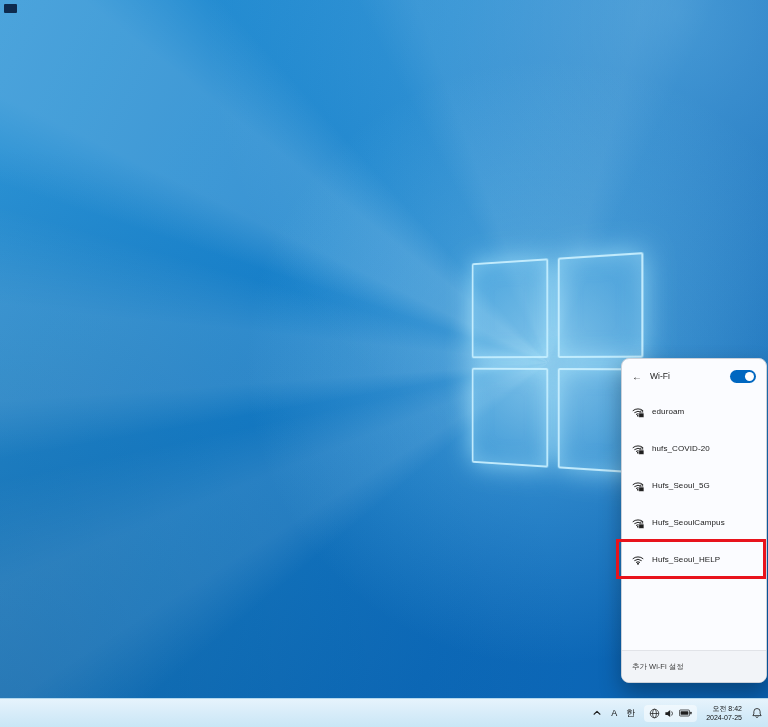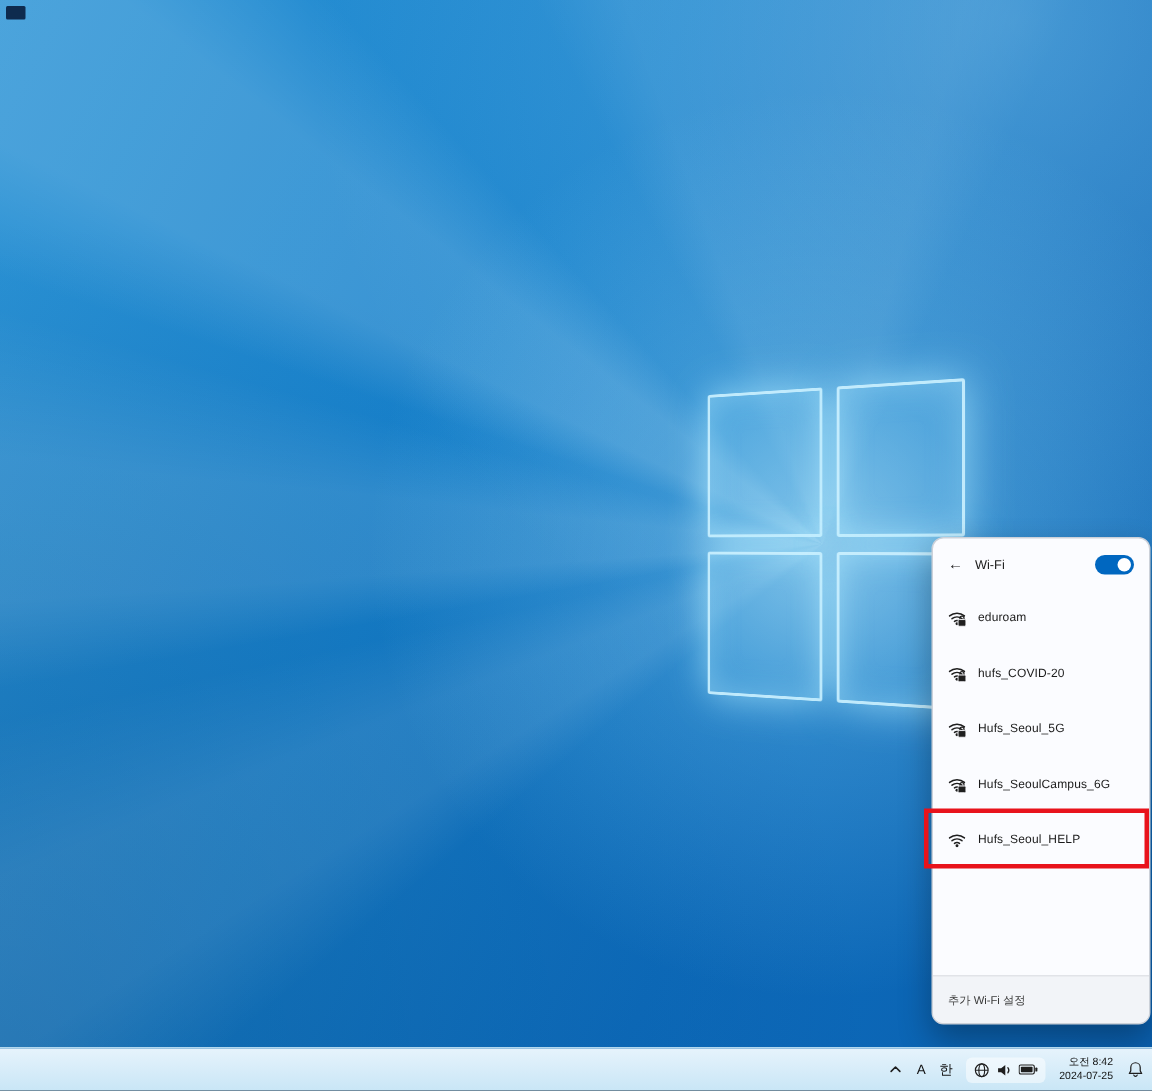--- a/index.html
+++ b/index.html
@@ -168,38 +168,38 @@
               <circle cx="12" cy="18.6" r="1.7" fill="#1f1f1f"></circle>
               <g>
                 <path d="M15.4 14v-1.8a2.3 2.3 0 0 1 4.6 0V14" fill="none" stroke="#1f1f1f" stroke-width="1.4"></path>
                 <rect x="13.2" y="13.8" width="9" height="7.6" rx="1.4" fill="#1f1f1f" stroke="#fbfcff" stroke-width="1"></rect>
               </g>
             </svg>
           </span>
           <span class="net-name">Hufs_Seoul_5G</span>
         </div>
 
-
-        <div class="net-row">
-          <span class="wifi-icon">
-            <svg viewBox="0 0 24 24" width="14" height="14">
-              <g fill="none" stroke="#1f1f1f" stroke-width="1.7" stroke-linecap="round">
-                <path d="M3.5 9.6a13 13 0 0 1 17 0"></path>
-                <path d="M6.3 12.8a9 9 0 0 1 11.4 0"></path>
-                <path d="M9.1 15.9a4.8 4.8 0 0 1 5.8 0"></path>
-              </g>
-              <circle cx="12" cy="18.6" r="1.7" fill="#1f1f1f"></circle>
-              <g>
-                <path d="M15.4 14v-1.8a2.3 2.3 0 0 1 4.6 0V14" fill="none" stroke="#1f1f1f" stroke-width="1.4"></path>
-                <rect x="13.2" y="13.8" width="9" height="7.6" rx="1.4" fill="#1f1f1f" stroke="#fbfcff" stroke-width="1"></rect>
-              </g>
-            </svg>
-          </span>
-          <span class="net-name">Hufs_SeoulCampus_6G</span>
-        </div>
+        <div class="net-row">
+          <span class="wifi-icon">
+            <svg viewBox="0 0 24 24" width="14" height="14">
+              <g fill="none" stroke="#1f1f1f" stroke-width="1.7" stroke-linecap="round">
+                <path d="M3.5 9.6a13 13 0 0 1 17 0"></path>
+                <path d="M6.3 12.8a9 9 0 0 1 11.4 0"></path>
+                <path d="M9.1 15.9a4.8 4.8 0 0 1 5.8 0"></path>
+              </g>
+              <circle cx="12" cy="18.6" r="1.7" fill="#1f1f1f"></circle>
+              <g>
+                <path d="M15.4 14v-1.8a2.3 2.3 0 0 1 4.6 0V14" fill="none" stroke="#1f1f1f" stroke-width="1.4"></path>
+                <rect x="13.2" y="13.8" width="9" height="7.6" rx="1.4" fill="#1f1f1f" stroke="#fbfcff" stroke-width="1"></rect>
+              </g>
+            </svg>
+          </span>
+          <span class="net-name">Hufs_SeoulCampus</span>
+        </div>
+
 
         <div class="net-row">
           <span class="wifi-icon">
             <svg viewBox="0 0 24 24" width="14" height="14">
               <g fill="none" stroke="#1f1f1f" stroke-width="1.7" stroke-linecap="round">
                 <path d="M3.5 9.6a13 13 0 0 1 17 0"></path>
                 <path d="M6.3 12.8a9 9 0 0 1 11.4 0"></path>
                 <path d="M9.1 15.9a4.8 4.8 0 0 1 5.8 0"></path>
               </g>
               <circle cx="12" cy="18.6" r="1.7" fill="#1f1f1f"></circle>

